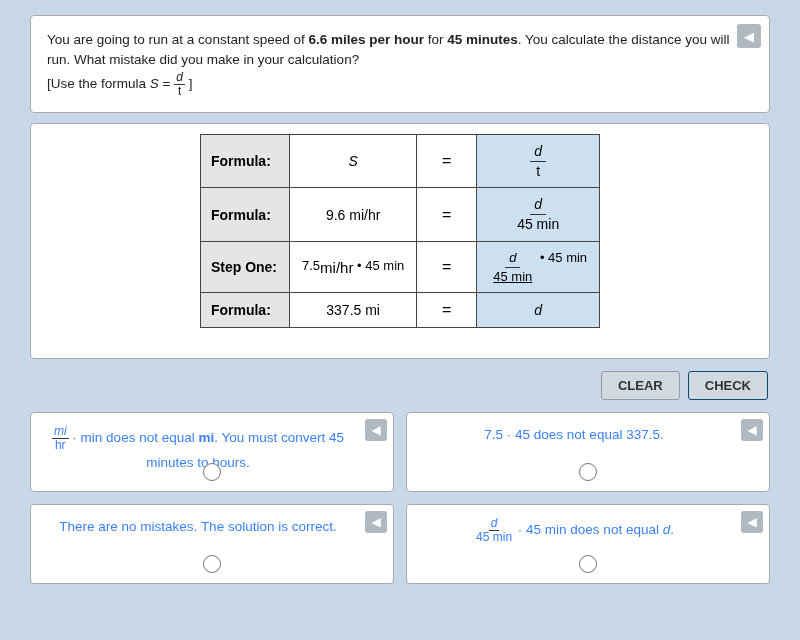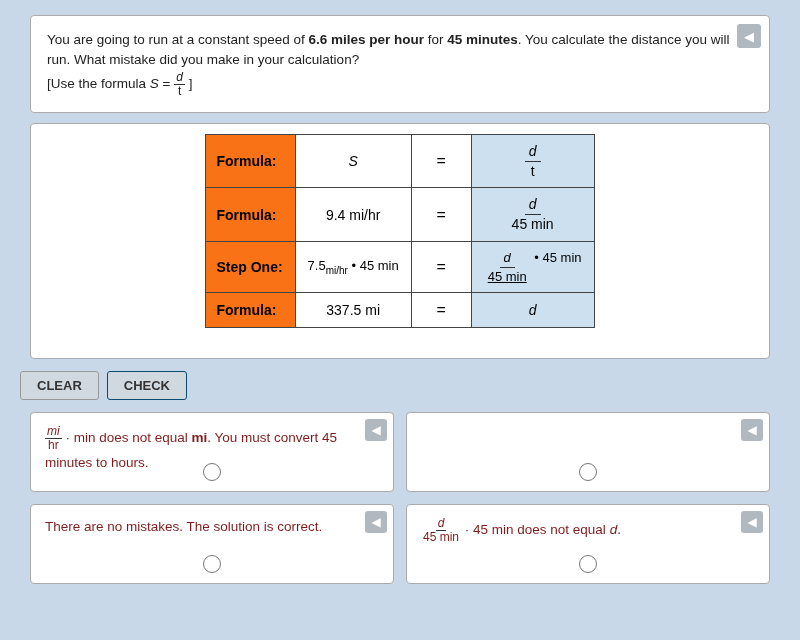--- a/index.html
+++ b/index.html
@@ -68,21 +68,21 @@
     }
     table.math-table td {
       border: 1px solid #444;
       padding: 8px 12px;
       text-align: center;
       vertical-align: middle;
       font-size: 14px;
       min-width: 60px;
     }
     table.math-table td.label-cell {
-      background: #f97316;
+      background: #e5e5e5;
       font-weight: bold;
       text-align: left;
       padding-left: 10px;
     }
     table.math-table td.eq-cell {
       background: white;
       width: 30px;
       font-size: 16px;
     }
     table.math-table td.value-cell {
@@ -107,20 +107,21 @@
     }
     .fraction .denominator {
       padding-top: 1px;
       padding-left: 4px;
       padding-right: 4px;
     }
 
     
     .buttons-row {
       display: flex;
+      justify-content: flex-end;
       padding-right: 12px;
       gap: 8px;
       margin-top: 2px;
     }
     .btn-clear {
       background: #d0d8e0;
       border: 1px solid #999;
       border-radius: 3px;
       padding: 6px 16px;
       font-size: 13px;
@@ -177,21 +178,22 @@
       left: 50%;
       transform: translateX(-50%);
       width: 18px;
       height: 18px;
       cursor: pointer;
     }
     .option-text {
       font-size: 13.5px;
       line-height: 1.5;
       padding-right: 28px;
-      color: #7f1d1d;
+      color: #3b82f6;
+      text-align: center;
     }
     .frac-inline {
       display: inline-flex;
       flex-direction: column;
       align-items: center;
       vertical-align: middle;
       line-height: 1.1;
       font-size: 12px;
     }
     .frac-inline .num {
@@ -232,33 +234,33 @@
           <td class="fraction-cell">
             <span class="fraction">
               <span class="numerator">d</span>
               <span class="denominator">t</span>
             </span>
           </td>
         </tr>
 
         <tr>
           <td class="label-cell">Formula:</td>
-          <td class="value-cell">9.4 mi/hr</td>
+          <td class="value-cell">9.6 mi/hr</td>
           <td class="eq-cell">=</td>
           <td class="fraction-cell">
             <span class="fraction">
               <span class="numerator">d</span>
               <span class="denominator">45 min</span>
             </span>
           </td>
         </tr>
 
         <tr>
           <td class="label-cell">Step One:</td>
-          <td class="value-cell" style="font-size:13px;">7.5<sub style="font-size:10px;margin-top:28px;">mi/hr</sub> • 45 min</td>
+          <td class="value-cell" style="font-size:13px;">7.5<sub style="font-size:15px;margin-top:28px;">mi/hr</sub> • 45 min</td>
           <td class="eq-cell">=</td>
           <td class="fraction-cell" style="font-size:13px;">
             <span class="fraction">
               <span class="numerator">d</span>
               <span class="denominator" style="text-decoration:underline;">45 min</span>
             </span>
             • 45 min
           </td>
         </tr>
 
@@ -286,20 +288,23 @@
           <span class="num">mi</span>
           <span class="den">hr</span>
         </span>
         · min does not equal <strong>mi</strong>. You must convert 45 minutes to hours.
       </div>
       <input type="radio" class="option-radio" name="answer" style="">
     </div>
 
     <div class="option-card">
       <button class="speaker-sm">◀</button>
+      <div class="option-text">
+        7.5 · 45 does not equal 337.5.
+      </div>
       <input type="radio" class="option-radio" name="answer" style="">
     </div>
 
     <div class="option-card">
       <button class="speaker-sm">◀</button>
       <div class="option-text">
         There are no mistakes. The solution is correct.
       </div>
       <input type="radio" class="option-radio" name="answer" style="">
     </div>

